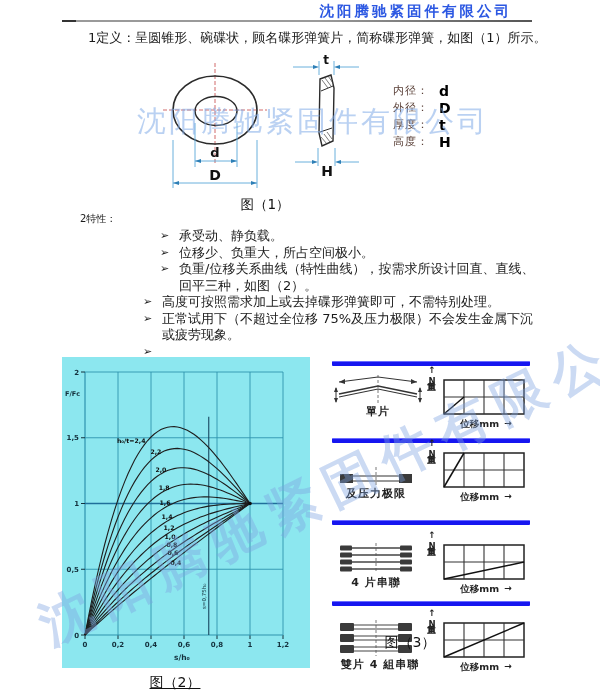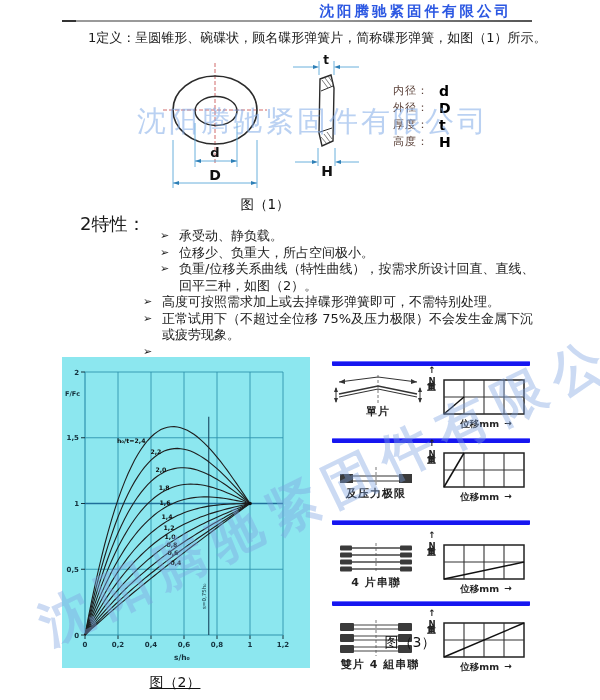--- a/index.html
+++ b/index.html
@@ -15,21 +15,21 @@
   
   .fig1-title{position:absolute;left:142px;top:60px;font-size:16px;font-weight:bold;
               letter-spacing:2px;color:#111;}
   .fig1-svg{position:absolute;left:135px;top:55px;}
   .legend{position:absolute;left:393px;top:82px;}
   .leg-row{height:17px;display:flex;align-items:center;}
   .leg-label{font-size:11px;color:#5a4038;letter-spacing:1px;}
   .leg-val{font-size:14px;font-weight:bold;color:#000;margin-left:10px;font-family:"DejaVu Sans",sans-serif;}
   .caption{position:absolute;font-size:13.5px;color:#111;text-align:center;}
   
-  .sec2{position:absolute;left:80px;top:212px;font-size:18px;}
+  .sec2{position:absolute;left:80px;top:212px;font-size:10px;}
   .bullets{position:absolute;left:143px;top:228px;width:400px;font-size:13px;line-height:16.5px;}
   .bullet{position:relative;padding-left:19px;}
   .bullet.ind{margin-left:17px;}
   .marker{position:absolute;left:0;top:0;font-size:11px;}
   
   .chart-box{position:absolute;left:62px;top:357px;width:248px;height:311px;background:#8ce7ef;}
   
   .bar{position:absolute;left:332px;width:198px;height:4px;background:#1616f0;
        border-top:1px solid #6a6aff;border-radius:1px;}
   .row-label{position:absolute;font-size:11px;font-weight:bold;color:#222;text-align:center;

